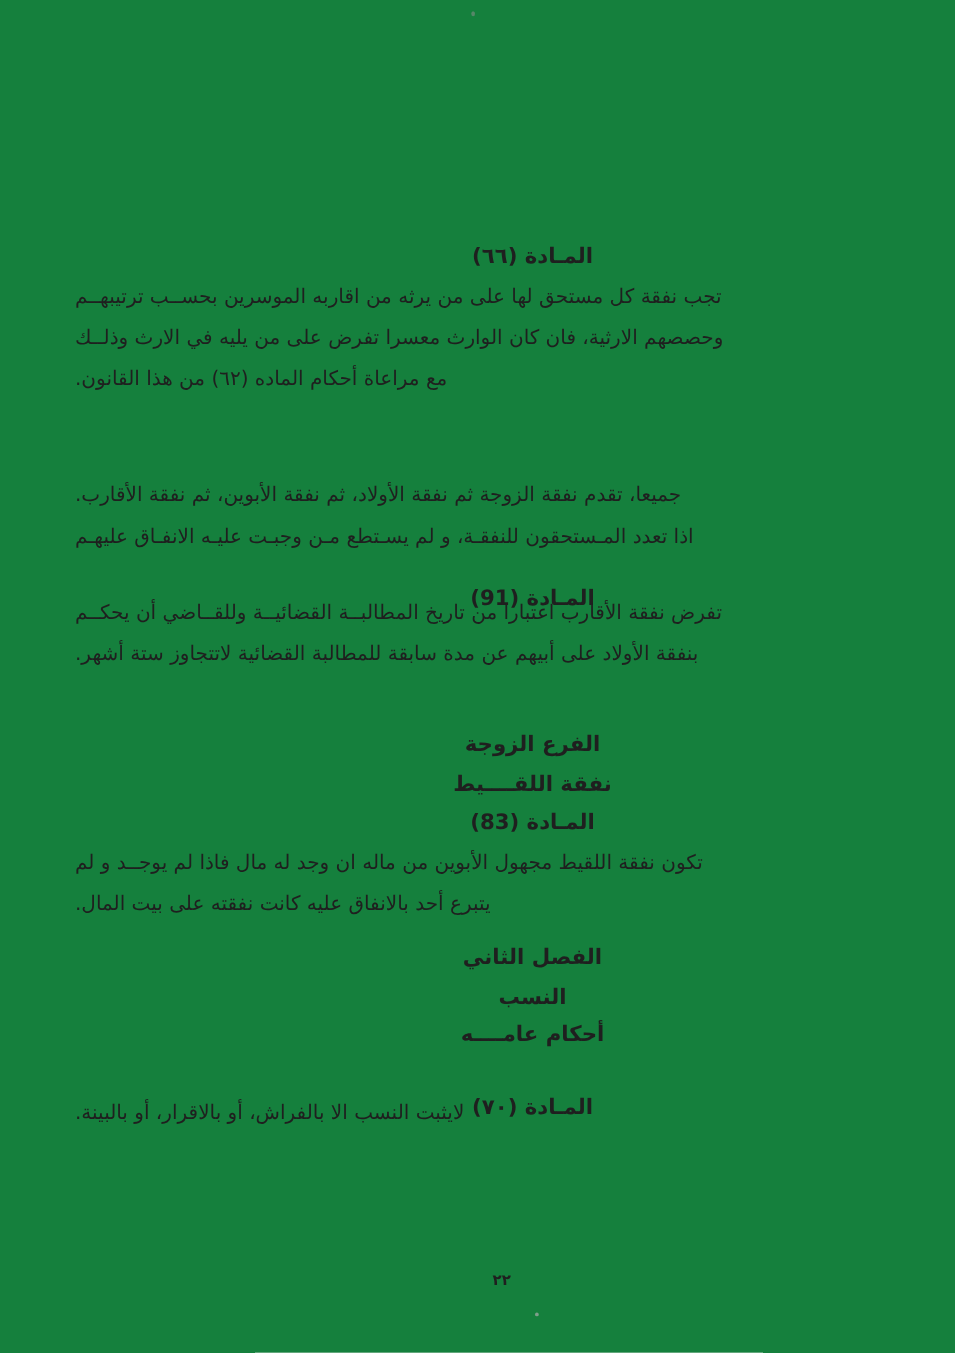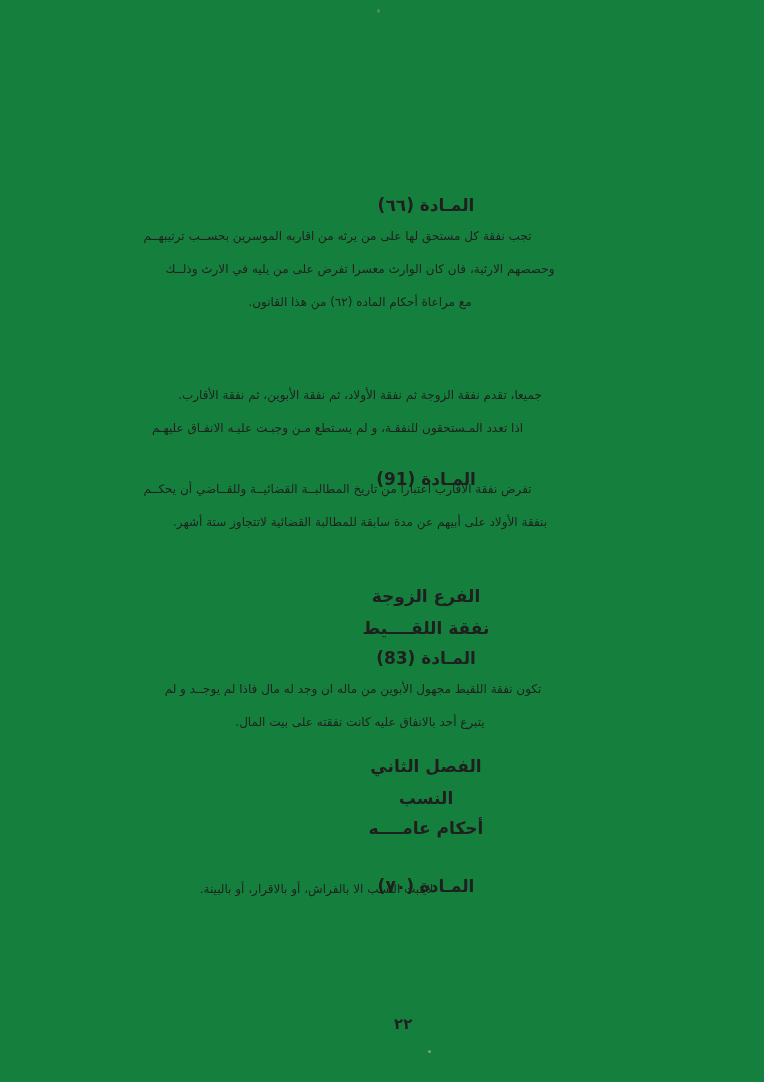--- a/index.html
+++ b/index.html
@@ -27,33 +27,33 @@
     font-size: 17px;
     line-height: 30px;
     text-align: center;
     position: relative;
     left: 66px;
     white-space: nowrap;
     letter-spacing: 0.2px;
   }
   
   .ln {
-    font-size: 12px;
+    font-size: 16px;
     line-height: 33px;
-    text-align: center;
+    text-align: left;
     white-space: nowrap;
   }
   .ind45 { padding-right: 45px; }  
   .ind14 { padding-right: 14px; }  
   .ind87 { padding-right: 87px; }  
   .pnum {
     position: absolute;
     left: 394px;
     top: 1012px;
-    font-size: 15px;
+    font-size: 12px;
     font-weight: bold;
     line-height: 24px;
     letter-spacing: 3px;
   }
   .speck-top {
     position: absolute;
     left: 377px; top: 9px;
     width: 3px; height: 4px;
     background: #8d8d8d;
     border-radius: 50%;

